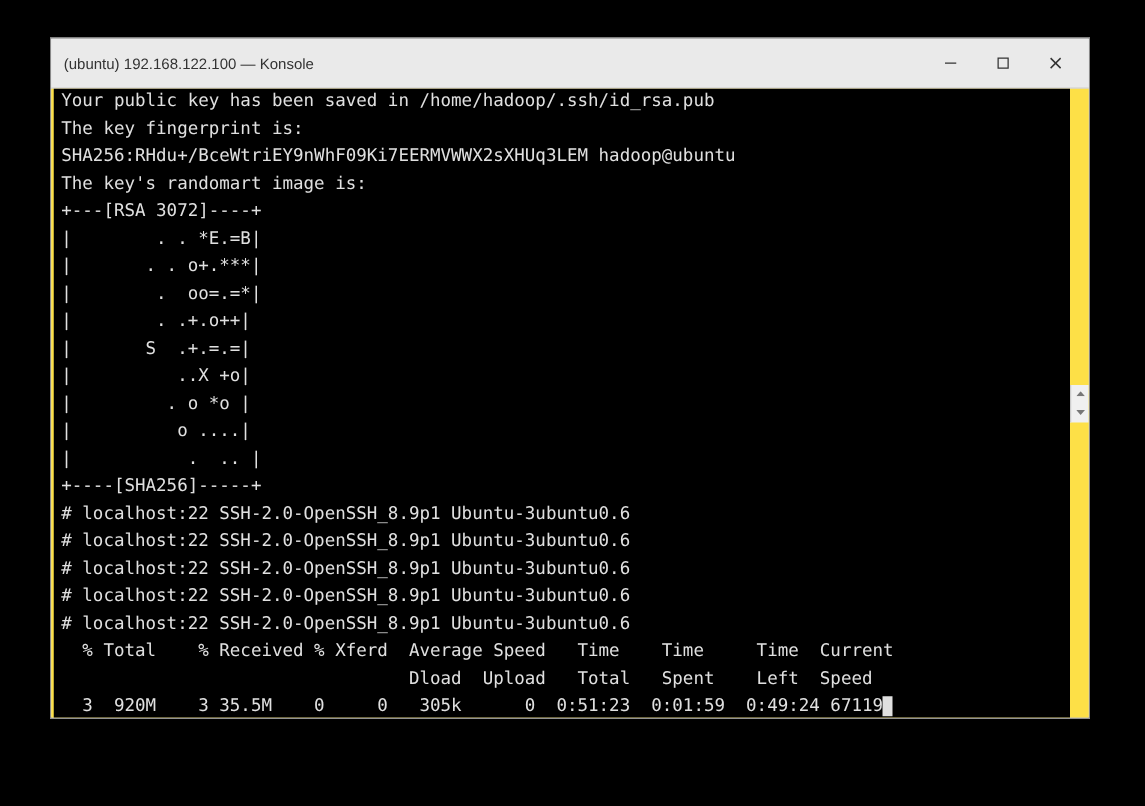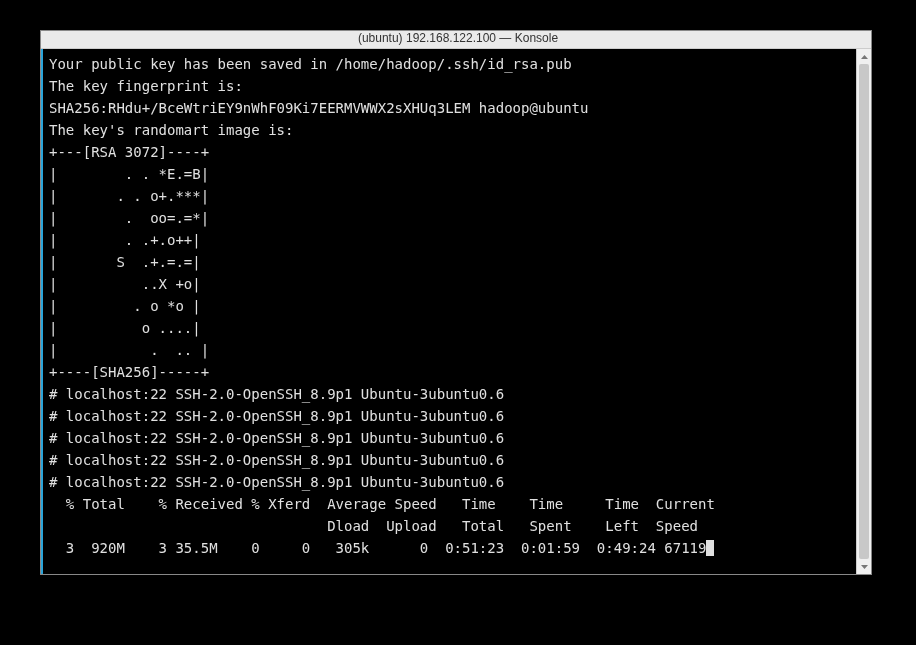--- a/index.html
+++ b/index.html
@@ -20,27 +20,26 @@
       left: 40px;
       width: 832px;
       height: 545px;
       background: #f0f0f0;
       border: 1px solid #888;
       display: flex;
       flex-direction: column;
       box-shadow: 0 2px 10px rgba(0,0,0,0.3);
     }
     .titlebar {
-      height: 18px;
+      height: 40px;
       background: #eaeaea;
       display: flex;
       align-items: center;
       padding: 0 6px;
       border-bottom: 1px solid #ccc;
-      flex-direction: column;
     }
     .title-text {
       flex: 1;
       font-size: 12px;
       color: #333;
       padding-left: 4px;
     }
     .window-controls {
       display: flex;
       gap: 0;
@@ -57,20 +56,21 @@
     }
     .win-btn svg {
       width: 11px;
       height: 11px;
     }
     .terminal-area {
       flex: 1;
       display: flex;
       background: #fde047;
       overflow: hidden;
+      align-items: center;
     }
     .left-border {
       width: 2px;
       background: #2aa3d8;
     }
     .terminal {
       flex: 1;
       background: #000;
       padding: 4px 6px;
       overflow: hidden;

